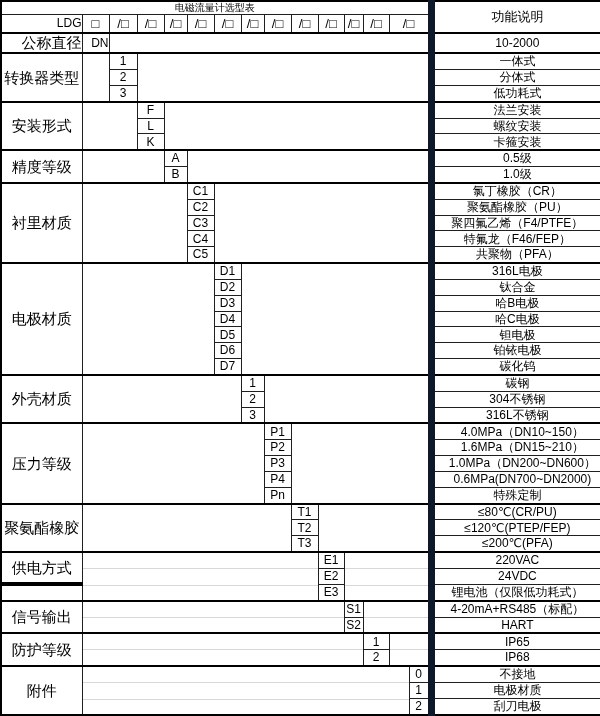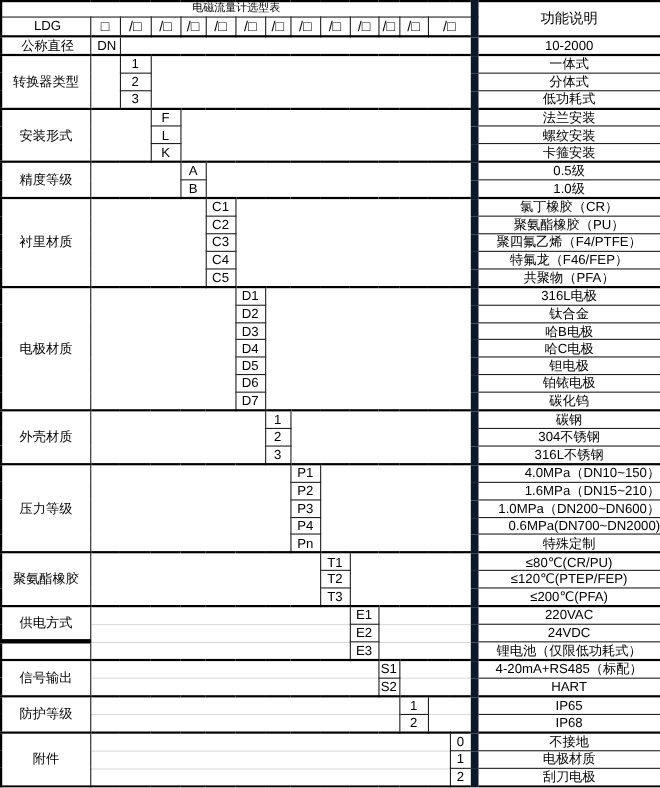--- a/index.html
+++ b/index.html
@@ -5,23 +5,23 @@
   html,body{margin:0;padding:0;background:#fff}
   body{width:600px;font-family:"Liberation Sans","DejaVu Sans",sans-serif;color:#000}
   table{width:600px;height:716px;border-collapse:collapse;table-layout:fixed;
         border:2px solid #000;background:#fff}
   td{border:1px solid #1f1f1f;padding:0;margin:0;text-align:center;vertical-align:middle;
      font-size:12px;line-height:1.05;overflow:hidden;white-space:nowrap}
   tr.g td{border-top:2px solid #000}          
   td.v{border-left:7px solid #0f172a}            
   td.title-cell{font-size:10px}
   td.fn-head{font-size:13px}
-  td.lab{font-size:12px}
-  td.left{text-align:center;padding-left:3px}
-  td.pleft{text-align:right;padding-left:10px}
+  td.lab{font-size:15px}
+  td.left{text-align:right;padding-left:3px}
+  td.pleft{text-align:center;padding-left:10px}
   td.box{font-size:13px;letter-spacing:0}
   td.faint{background-image:repeating-linear-gradient(to bottom,
             rgba(0,0,0,0) 0px, rgba(0,0,0,0) 15.3px, #d8d8d8 15.3px, #d8d8d8 16.27px)}
   td.faint-bottom{border-bottom:4px solid #000000}
   td.faint-top{border-top:1px solid #d8d8d8}
 </style>
 </head>
 <body>
 
 <table>

